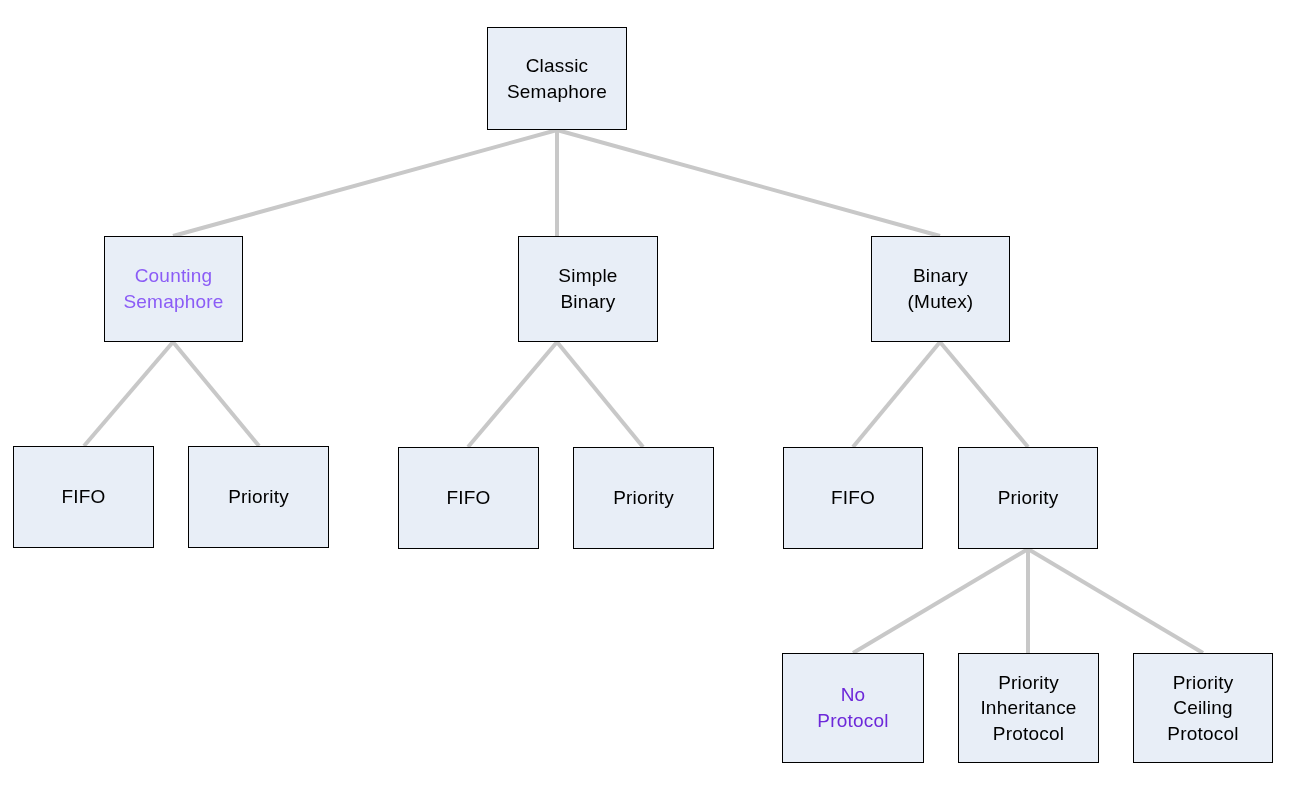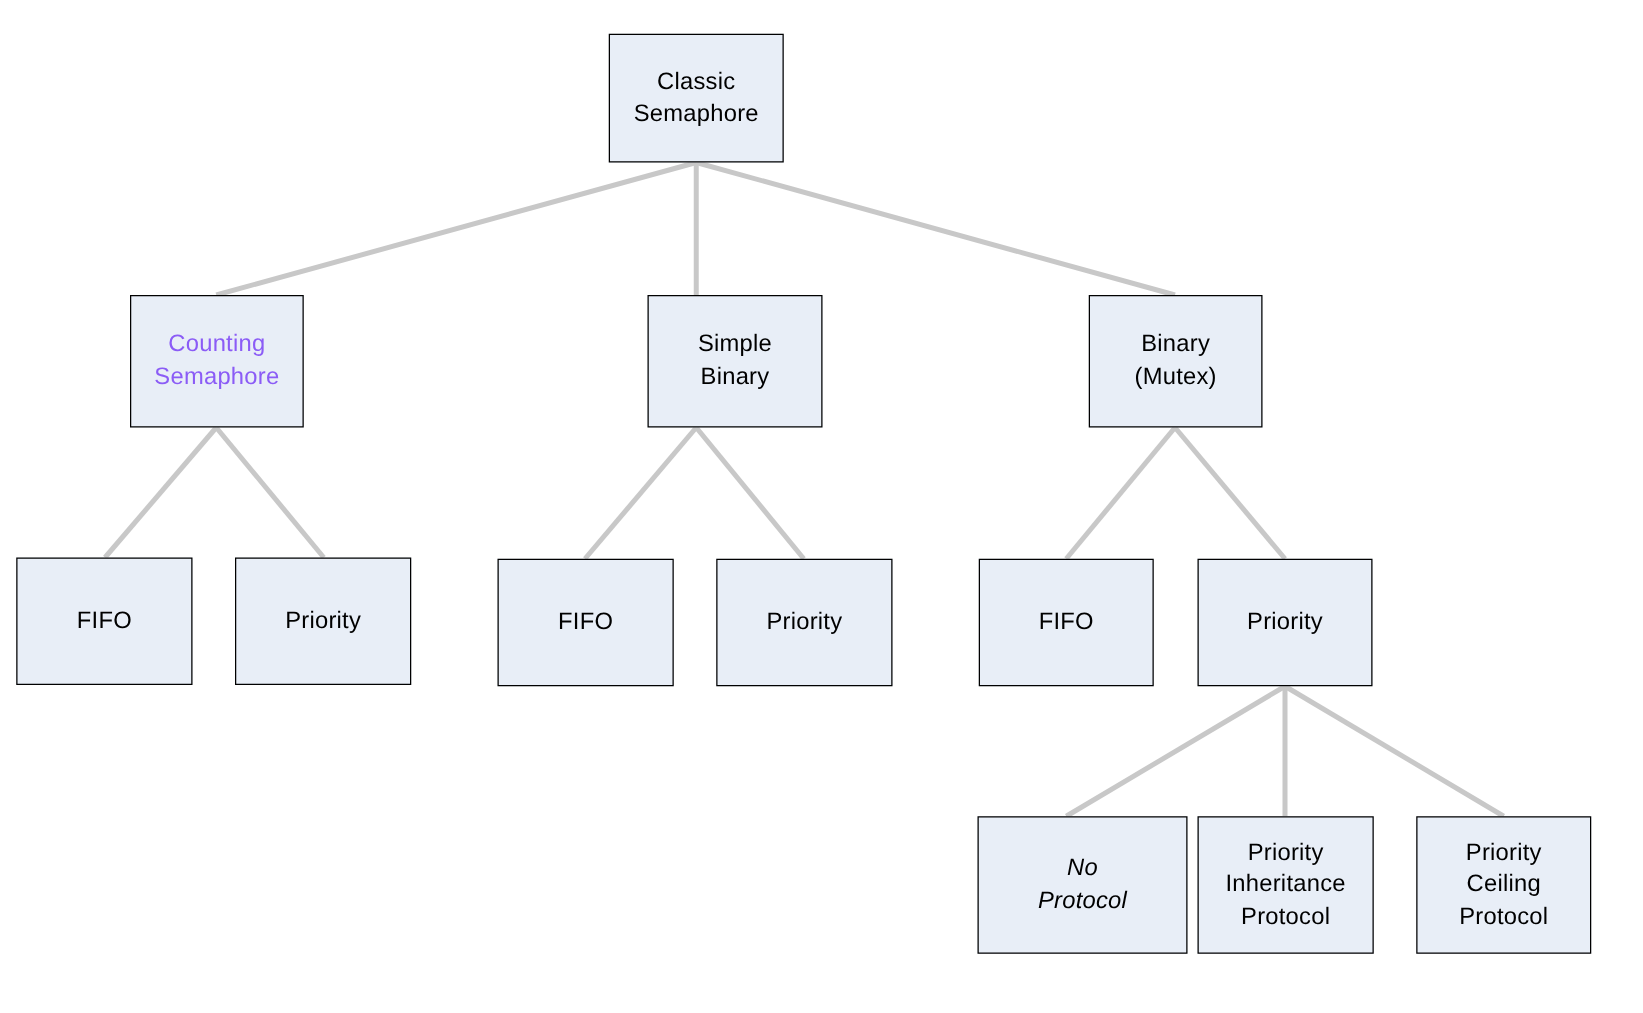--- a/index.html
+++ b/index.html
@@ -74,21 +74,21 @@
       <div class="node" style="left: 487px; top: 236px; width: 140px; height: 106px; background: rgb(232, 238, 247); border-color: rgb(0, 0, 0); color: rgb(0, 0, 0); margin-left: 31px;"><span>Simple
 Binary</span></div>
       <div class="node" style="left: 871px; top: 236px; width: 139px; height: 106px; background: rgb(232, 238, 247); border-color: rgb(0, 0, 0); color: rgb(0, 0, 0);"><span>Binary
 (Mutex)</span></div>
       <div class="node" style="left: 13px; top: 446px; width: 141px; height: 102px; background: rgb(232, 238, 247); border-color: rgb(0, 0, 0); color: rgb(0, 0, 0);"><span>FIFO</span></div>
       <div class="node" style="left: 188px; top: 446px; width: 141px; height: 102px; background: rgb(232, 238, 247); border-color: rgb(0, 0, 0); color: rgb(0, 0, 0);"><span>Priority</span></div>
       <div class="node" style="left: 398px; top: 447px; width: 141px; height: 102px; background: rgb(232, 238, 247); border-color: rgb(0, 0, 0); color: rgb(0, 0, 0);"><span>FIFO</span></div>
       <div class="node" style="left: 573px; top: 447px; width: 141px; height: 102px; background: rgb(232, 238, 247); border-color: rgb(0, 0, 0); color: rgb(0, 0, 0);"><span>Priority</span></div>
       <div class="node" style="left: 783px; top: 447px; width: 140px; height: 102px; background: rgb(232, 238, 247); border-color: rgb(0, 0, 0); color: rgb(0, 0, 0);"><span>FIFO</span></div>
       <div class="node" style="left: 958px; top: 447px; width: 140px; height: 102px; background: rgb(232, 238, 247); border-color: rgb(0, 0, 0); color: rgb(0, 0, 0);"><span>Priority</span></div>
-      <div class="node" style="left: 782px; top: 653px; width: 168px; height: 110px; background: rgb(232, 238, 247); border-color: rgb(0, 0, 0); color: #000000; font-style: italic;"><span>No
+      <div class="node" style="left: 782px; top: 653px; width: 142px; height: 110px; background: rgb(232, 238, 247); border-color: rgb(0, 0, 0); color: #6d28d9;"><span>No
 Protocol</span></div>
       <div class="node" style="left: 958px; top: 653px; width: 141px; height: 110px; background: rgb(232, 238, 247); border-color: rgb(0, 0, 0); color: rgb(0, 0, 0);"><span>Priority
 Inheritance
 Protocol</span></div>
       <div class="node" style="left: 1133px; top: 653px; width: 140px; height: 110px; background: rgb(232, 238, 247); border-color: rgb(0, 0, 0); color: rgb(0, 0, 0);"><span>Priority
 Ceiling
 Protocol</span></div>
     </div>
 </div>
 

